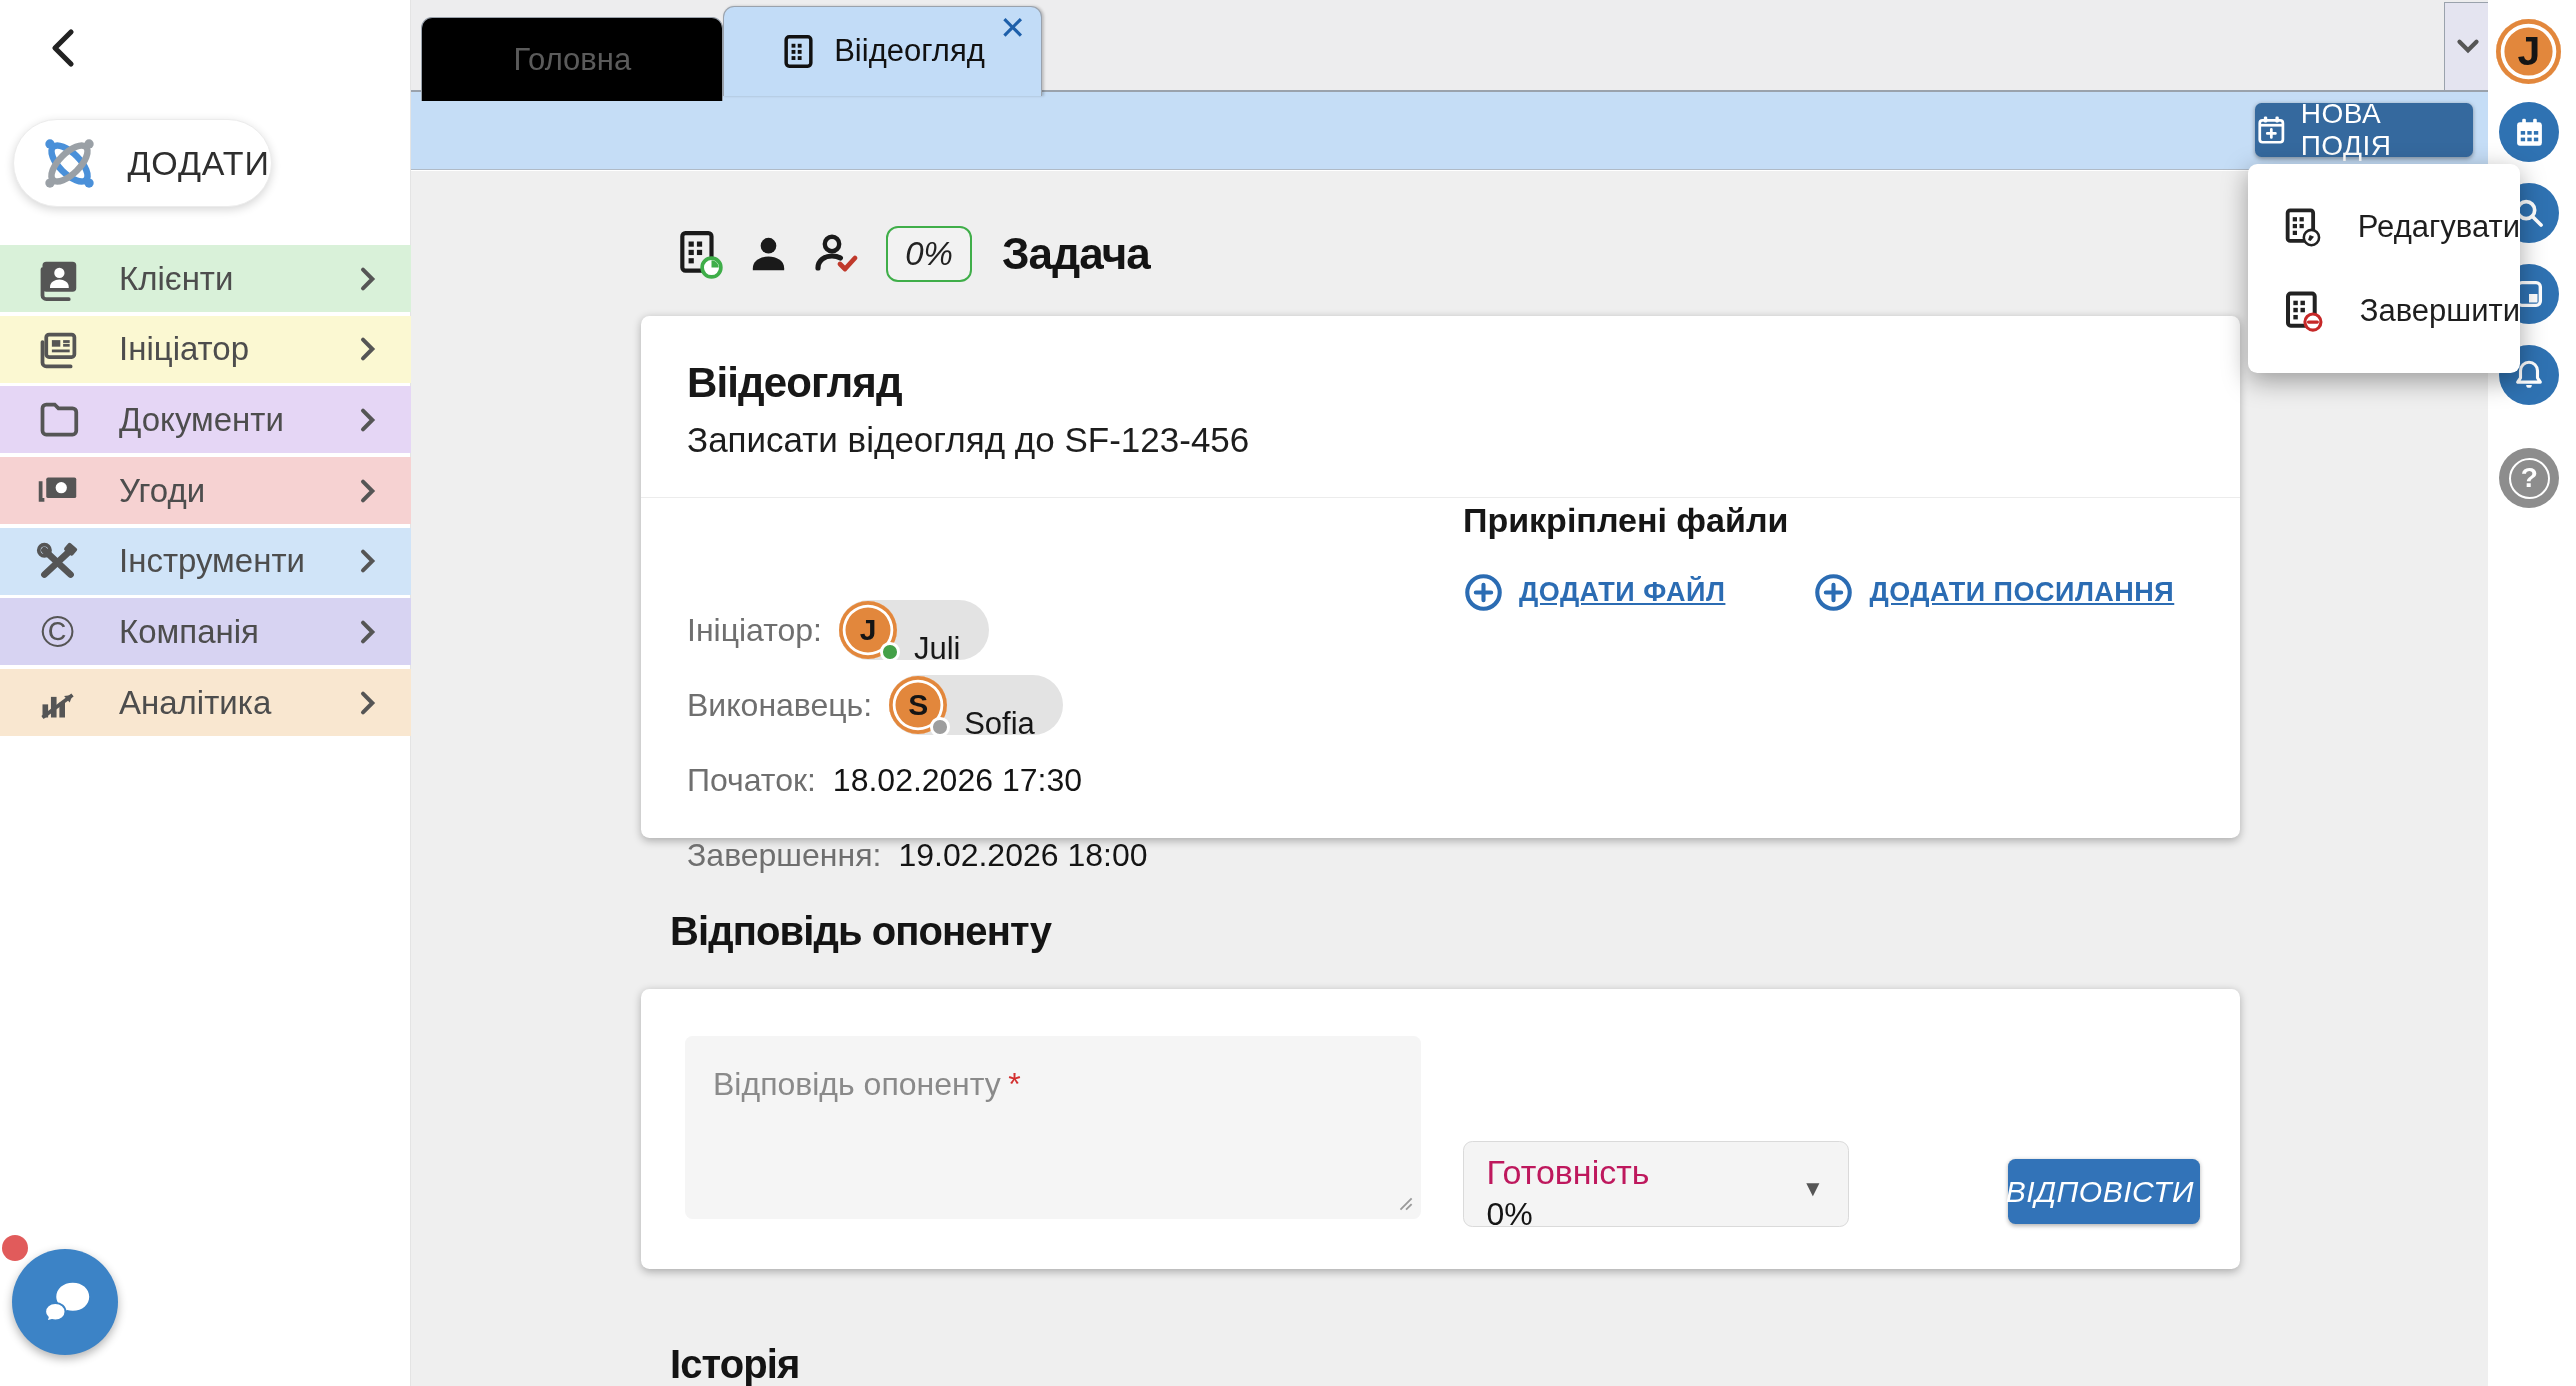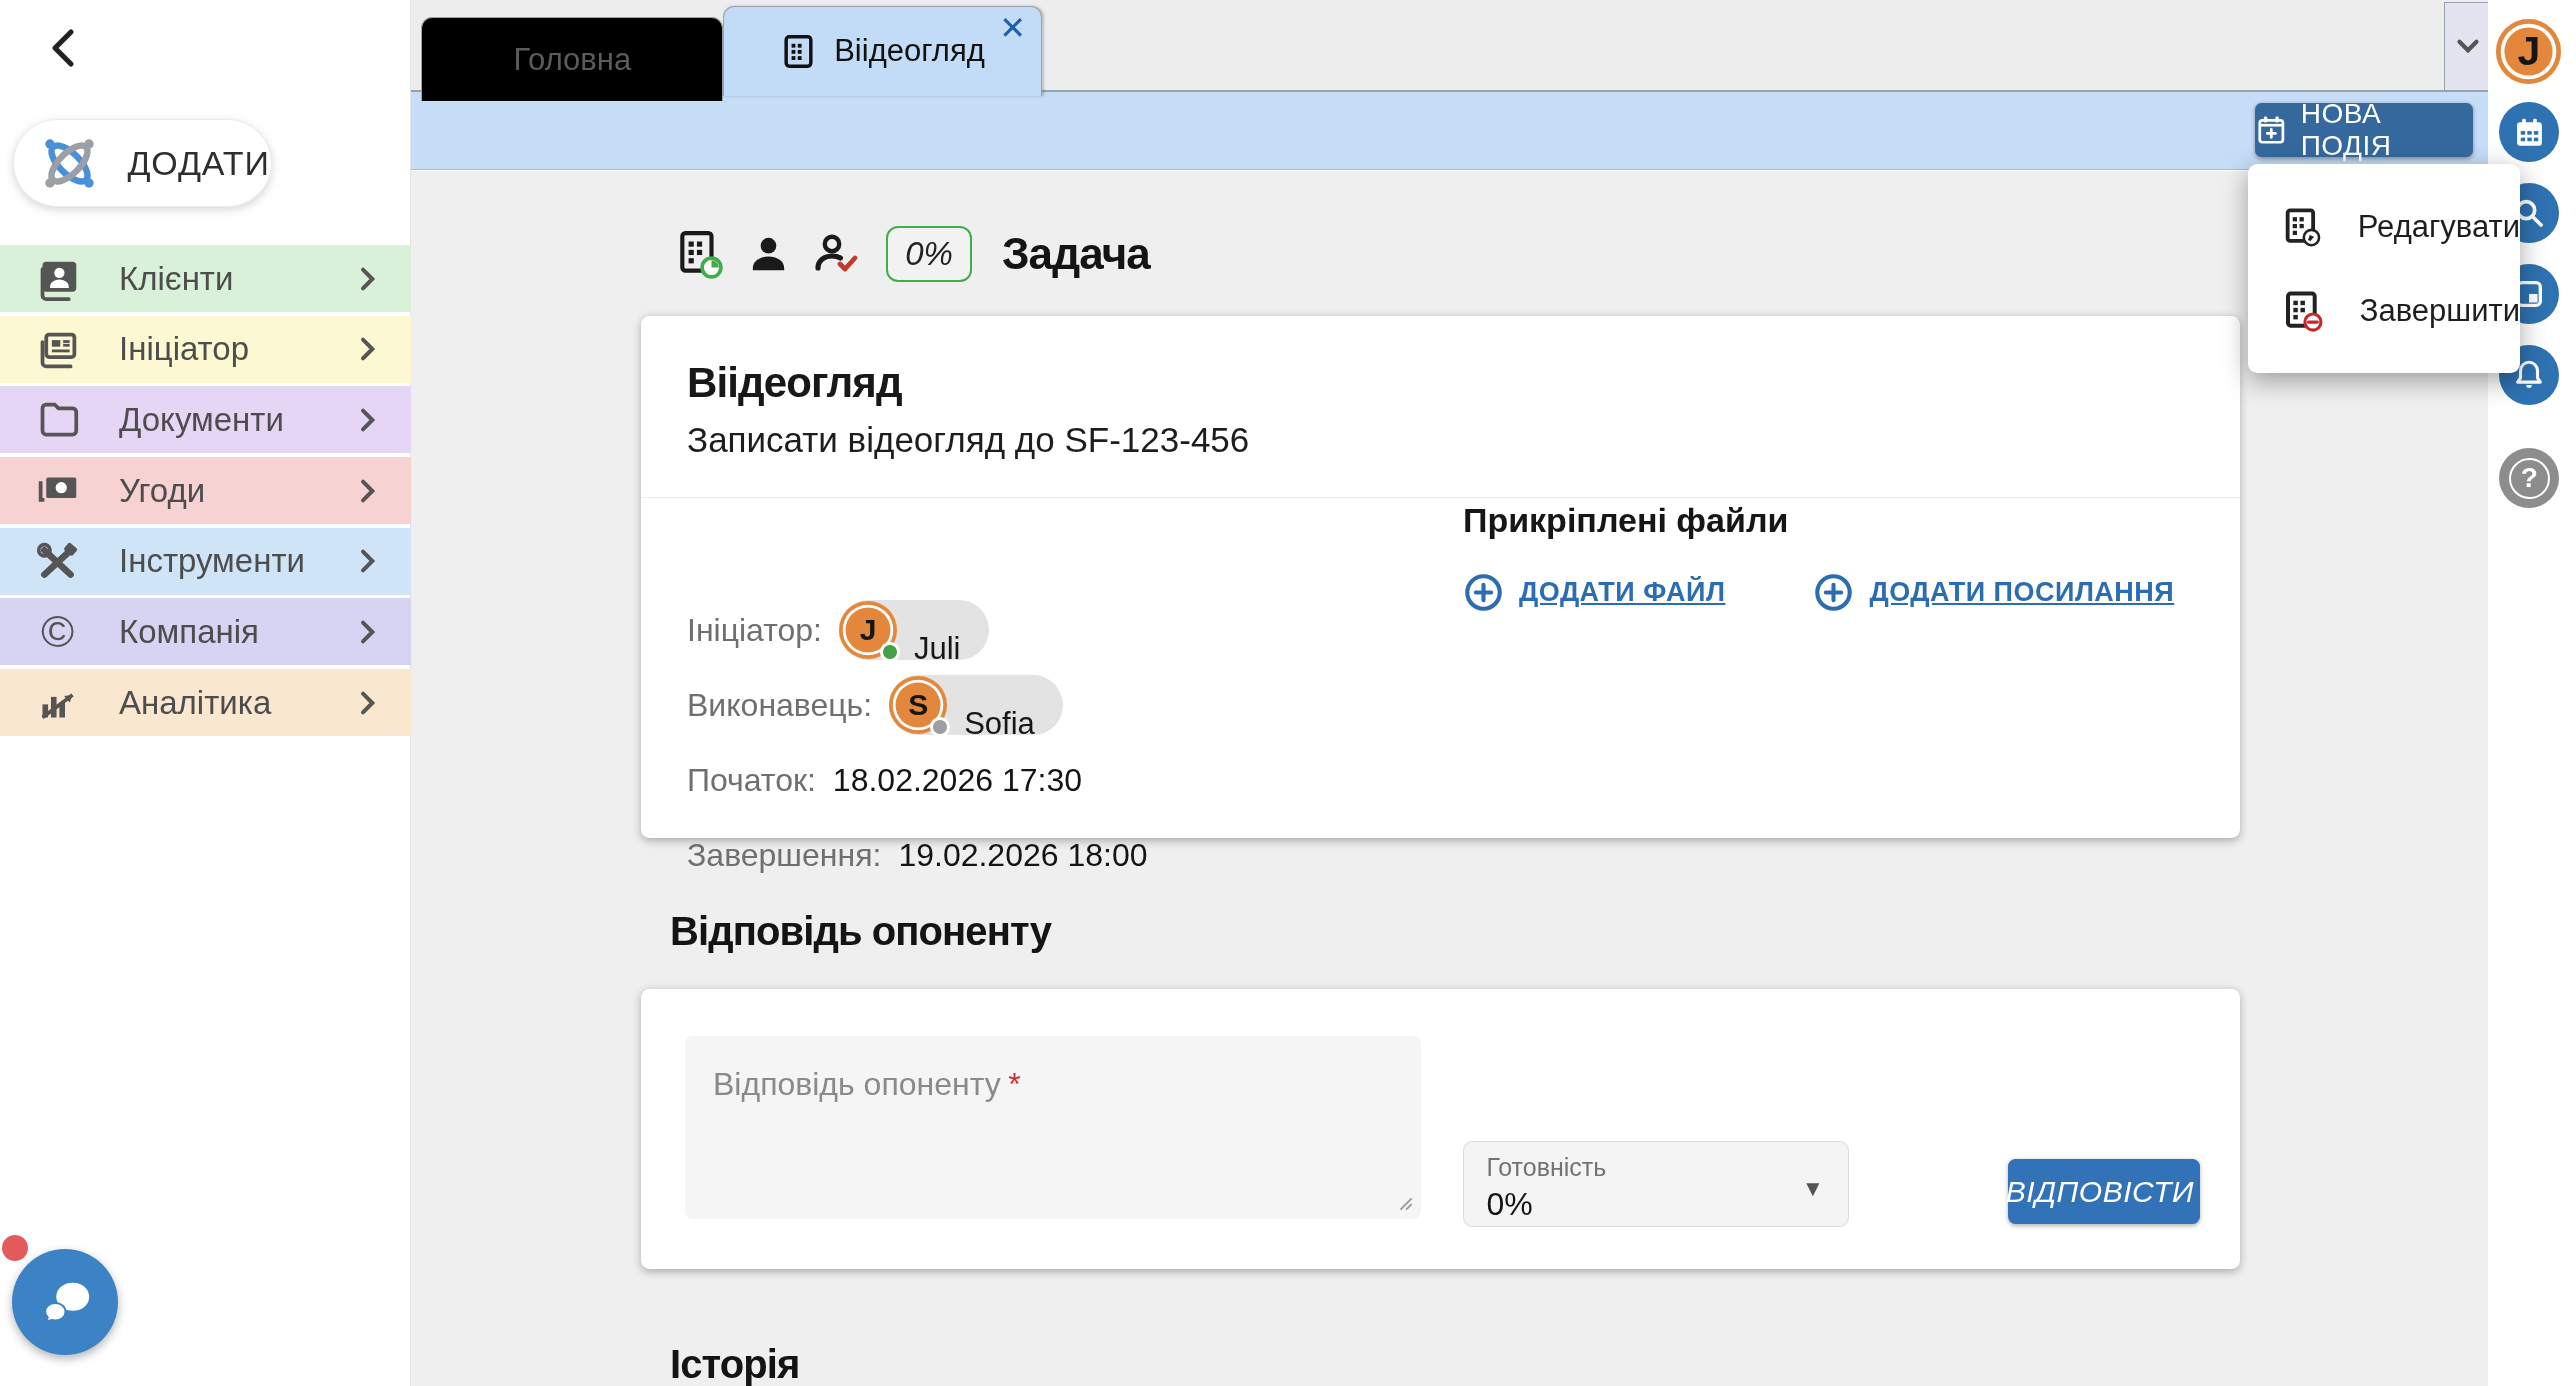--- a/index.html
+++ b/index.html
@@ -76,21 +76,21 @@
 
   
   .section-title{position:absolute;font-size:40px;font-weight:bold;color:#141414;letter-spacing:-0.9px;z-index:2;}
   #resp-title{left:670px;top:909px;}
   #card-resp{left:641px;top:989px;width:1599px;height:280px;}
   .fake-textarea{position:absolute;left:44px;top:47px;width:736px;height:183px;background:#f5f5f5;border-radius:7.5px;padding:30px 28px;cursor:text;}
   .fake-textarea .ph{font-size:32px;color:#8a8a8a;}
   .fake-textarea .req{font-size:32px;color:#d32f2f;margin-left:7.5px;}
   .grip{position:absolute;right:7.5px;bottom:7.5px;}
   .select{position:absolute;left:822px;top:152px;width:386px;height:86px;background:#f4f4f4;border:0.9px solid #dadada;border-radius:9.3px;padding:11.2px 22.4px;cursor:pointer;}
-  .select .sel-label{font-size:25px;color:#737373;display:block;}
+  .select .sel-label{font-size:34px;color:#be185d;display:block;}
   .select .sel-value{font-size:32px;color:#141414;display:block;margin-top:3.7px;}
   .select .caret{position:absolute;right:24px;top:34px;font-size:22.4px;color:#555;}
   #submit{position:absolute;left:1367px;top:170px;width:192px;height:65px;background:#3273b8;border-radius:7.5px;border:none;display:flex;align-items:center;justify-content:flex-end;box-shadow:0 1.9px 4.7px rgba(0,0,0,.3);cursor:pointer;font-style:italic;}
   #submit span{color:#fff;font-size:30px;letter-spacing:0.5px;}
   #hist-title{left:670px;top:1342px;}
 
   
   #chat-fab{position:absolute;left:12px;top:1249px;width:106px;height:106px;border-radius:50%;background:#3c83c6;display:flex;align-items:center;justify-content:center;box-shadow:0 3.7px 9.3px rgba(0,0,0,.3);cursor:pointer;z-index:9;}
   #chat-dot{position:absolute;left:1.9px;top:1235px;width:26px;height:26px;border-radius:50%;background:#e15b5b;z-index:10;}
 </style>

